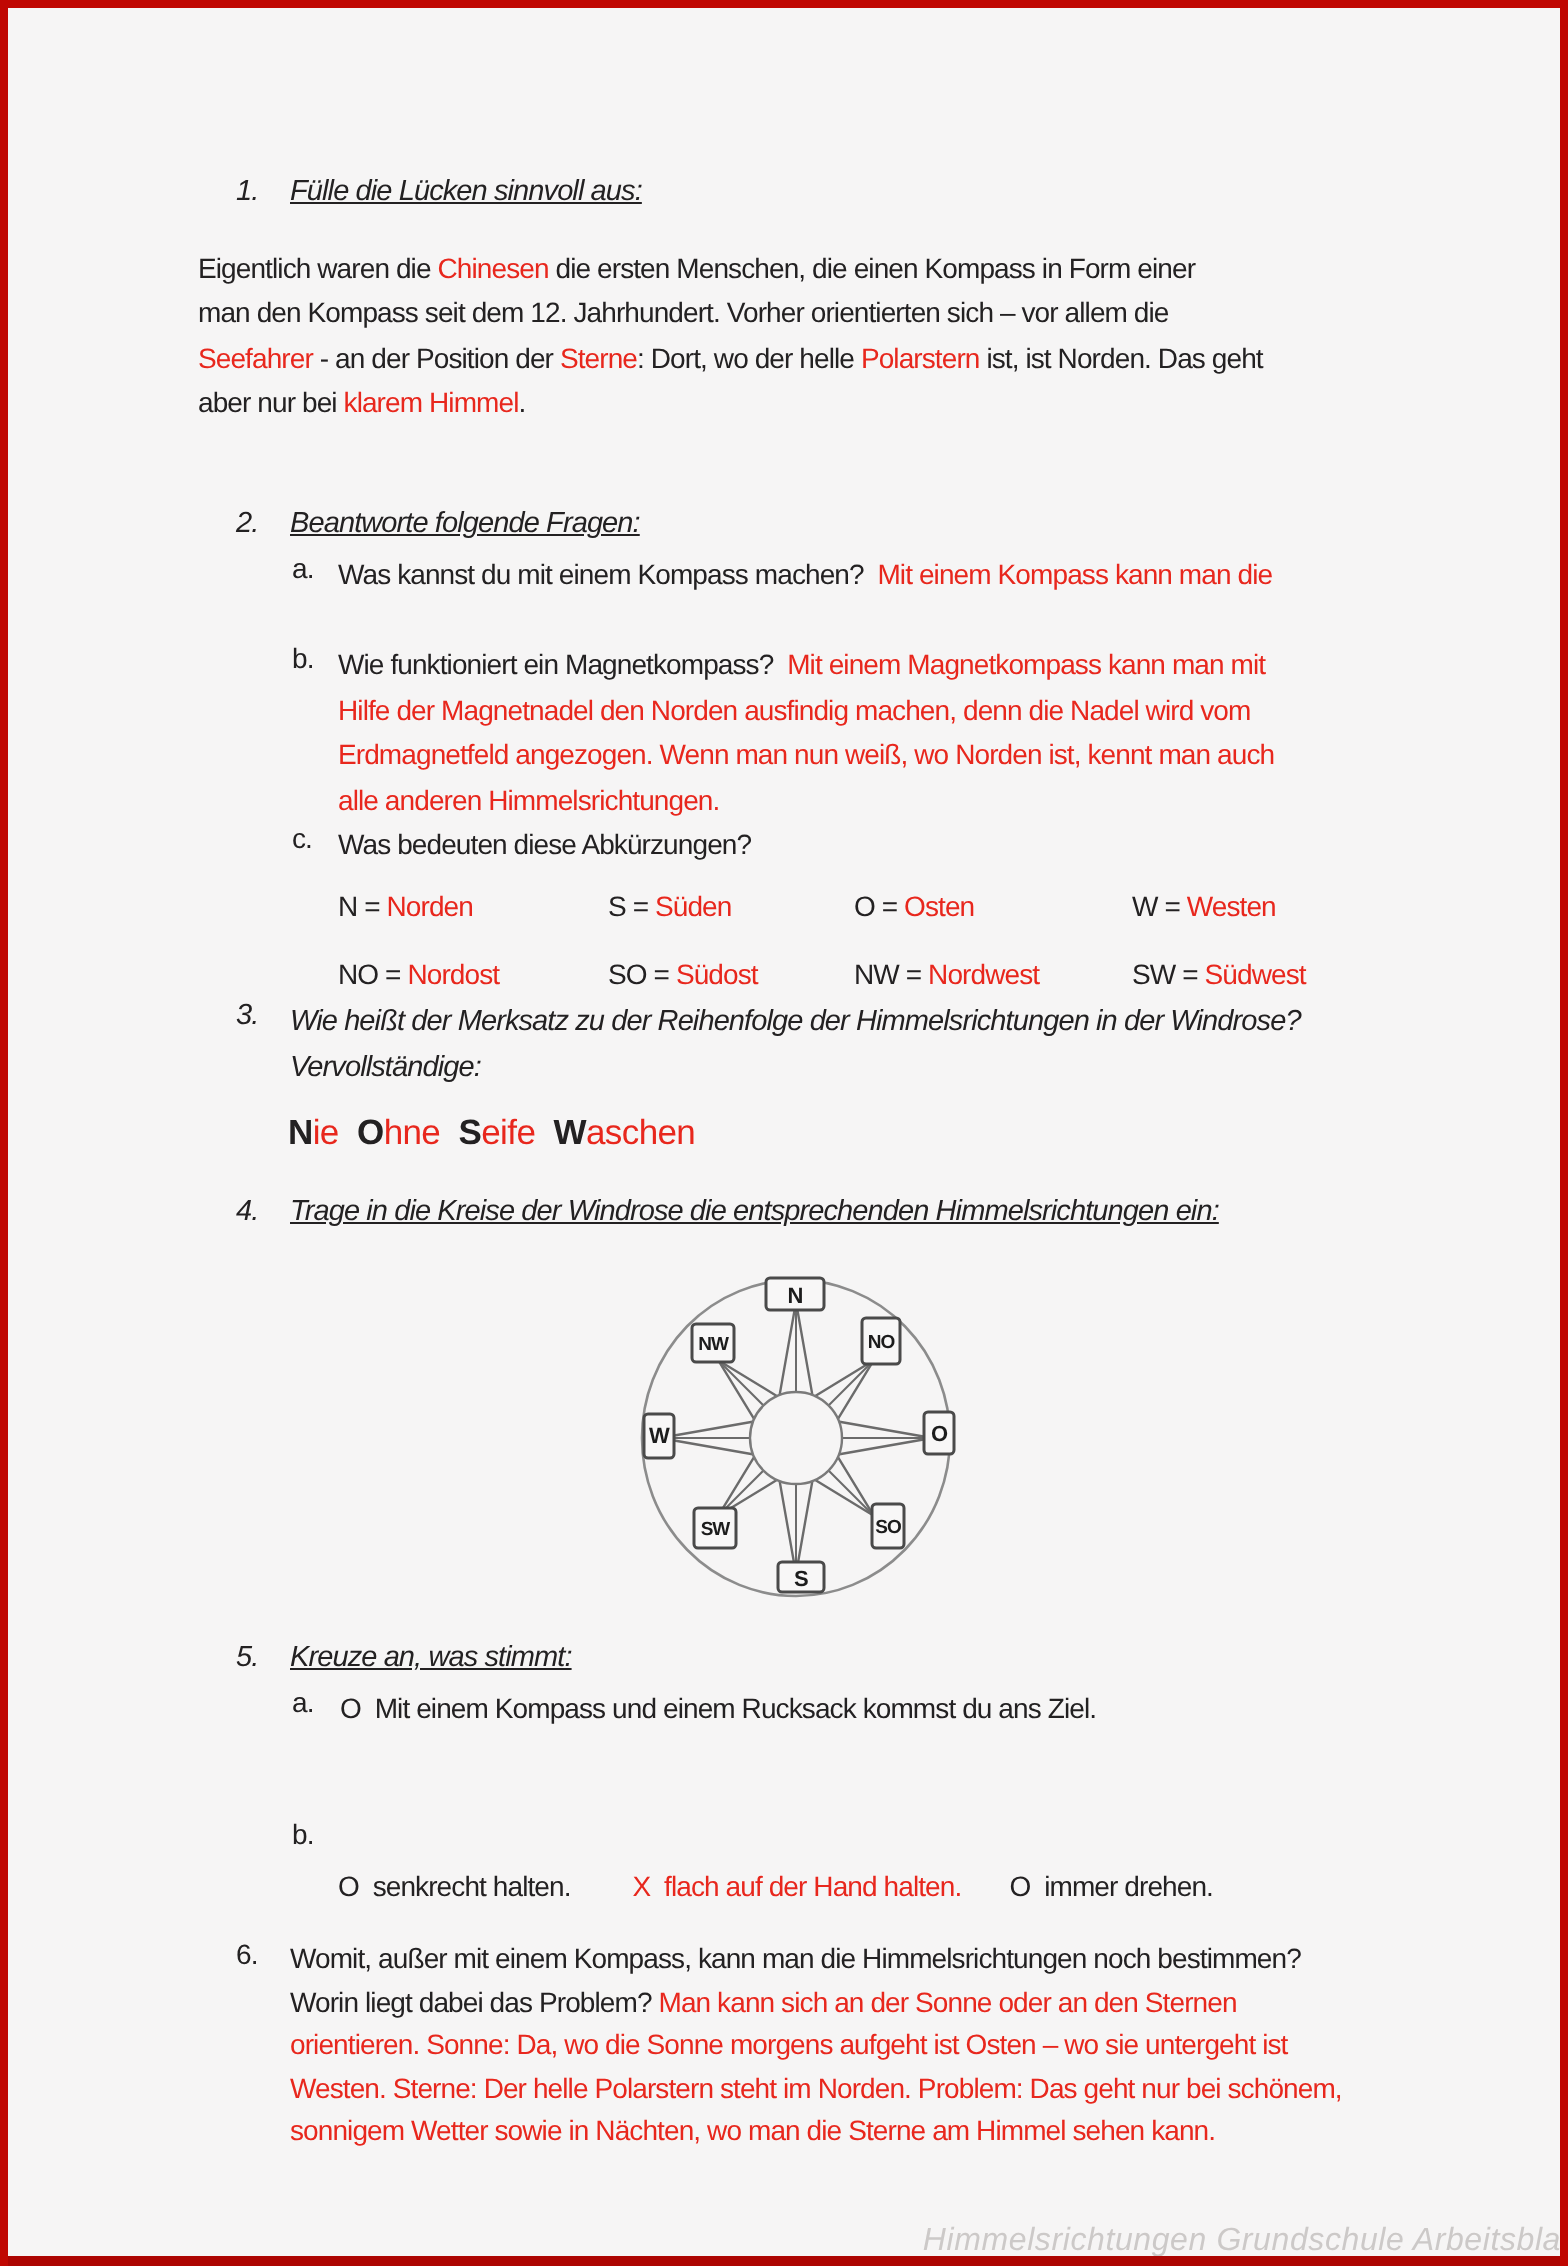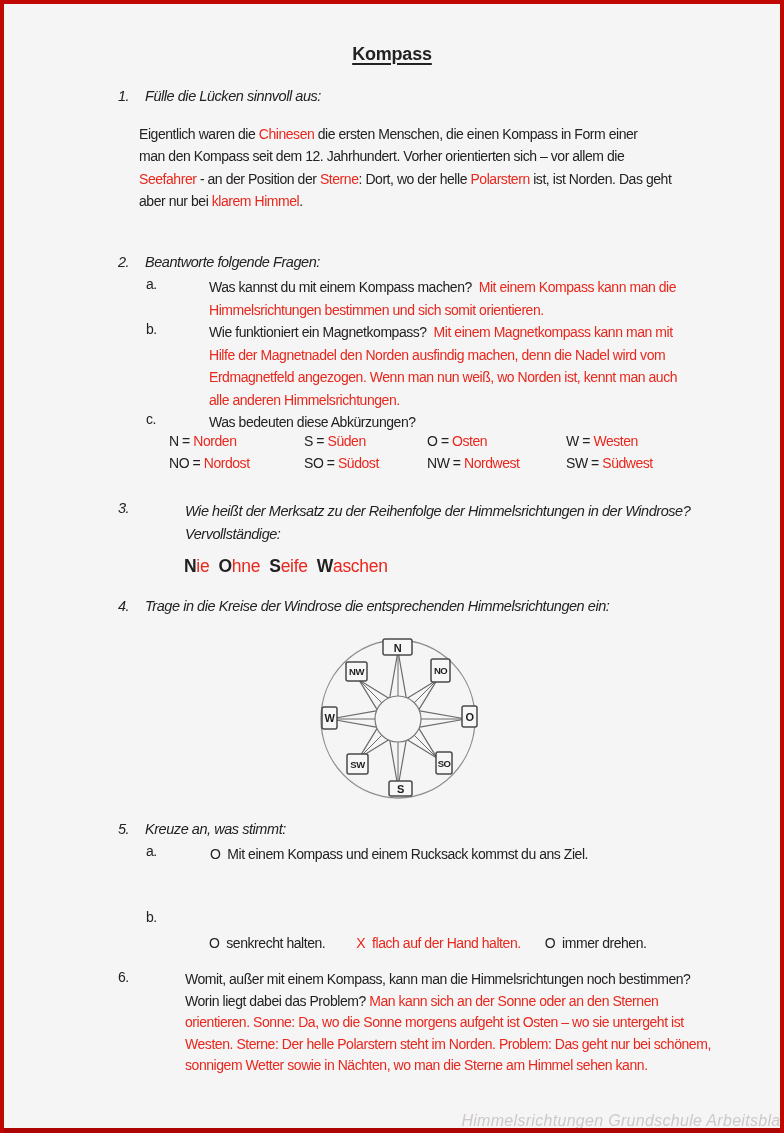--- a/index.html
+++ b/index.html
@@ -24,30 +24,30 @@
     overflow:hidden;
   }
   .bottombar{position:absolute;left:-4px;width:784px;bottom:0;height:5px;background:var(--bar-red);}
   .title{
     position:absolute;top:40px;left:0;width:100%;
     text-align:center;font-size:18px;font-weight:bold;letter-spacing:-0.2px;
   }
   .title span{text-decoration:underline;text-decoration-thickness:1.5px;text-underline-offset:3px;}
   .num{position:absolute;left:114px;white-space:nowrap;}
   .sublabel{position:absolute;left:142px;white-space:nowrap;}
-  .prompt{position:absolute;left:141px;white-space:nowrap;}
+  .prompt{position:absolute;left:141px;white-space:nowrap;text-decoration:underline;}
   .italic{font-style:italic;font-size:14.5px;}
   .rich{position:absolute;line-height:22.5px;}
-  .rich .line{white-space:nowrap;margin-left:40px;}
+  .rich .line{white-space:nowrap;}
   .seg-k{}
   .seg-r{color:var(--red);}
   .seg-b{font-weight:700;}
   .mnemonic{font-size:17.5px;letter-spacing:-0.3px;line-height:20px;}
   .abbr{position:absolute;left:165px;}
-  .abbr-row{height:22px;white-space:nowrap;}
+  .abbr-row{height:22px;white-space:nowrap;margin-top:12px;}
   .abbr-cell{display:inline-block;}
   .abbr-cell:nth-child(1){width:135px;}
   .abbr-cell:nth-child(2){width:123px;}
   .abbr-cell:nth-child(3){width:139px;}
   .compass{position:absolute;left:303px;top:628px;}
   .ring{fill:none;stroke:#8c8c8c;stroke-width:1.3;}
   .star{fill:var(--bg);stroke:#6b6b6b;stroke-width:1.2;stroke-linejoin:round;}
   .axis{stroke:#6b6b6b;stroke-width:1;}
   .hub{fill:var(--bg);stroke:#7a7a7a;stroke-width:1.2;}
   .cbox{fill:#f8f7f7;stroke:#4a4a4a;stroke-width:1.5;rx:2;}
@@ -57,40 +57,36 @@
   .watermark{
     position:absolute;top:1108px;right:-10px;white-space:nowrap;
     font-size:16px;font-style:italic;color:#ccc9c8;letter-spacing:0.3px;
   }
 </style>
 </head>
 <body>
 
 <div class="page">
 
-  <div class="title">
-    <span>Kompass</span>
-  </div>
 
   <span class="num italic" style="top:84px">1.</span>
   <span class="prompt italic" style="top:84px">Fülle die Lücken sinnvoll aus:</span>
   <div class="rich" style="left:95px;top:119px;line-height:22.4px">
       <div class="line"><span class="seg-k">Eigentlich waren die </span><span class="seg-r">Chinesen</span><span class="seg-k"> die ersten Menschen, die einen Kompass in Form einer</span></div>
       <div class="line"><span class="seg-k">man den Kompass seit dem 12. Jahrhundert. Vorher orientierten sich – vor allem die</span></div>
       <div class="line"><span class="seg-r">Seefahrer</span><span class="seg-k"> -  an der Position der </span><span class="seg-r">Sterne</span><span class="seg-k">: Dort, wo der helle </span><span class="seg-r">Polarstern</span><span class="seg-k"> ist, ist Norden. Das geht</span></div>
       <div class="line"><span class="seg-k">aber nur bei </span><span class="seg-r">klarem Himmel</span><span class="seg-k">.</span></div>
     </div>
 
   <span class="num italic" style="top:250px">2.</span>
   <span class="prompt italic" style="top:250px">Beantworte folgende Fragen:</span>
 
   <span class="sublabel" style="top:272px">a.</span>
   <div class="rich" style="left:165px;top:272px">
       <div class="line"><span class="seg-k">Was kannst du mit einem Kompass machen?&nbsp; </span><span class="seg-r">Mit einem Kompass kann man die</span></div>
-      <div class="line"><span class="seg-r">Himmelsrichtungen bestimmen und sich somit orientieren.</span></div>
     </div>
 
   <span class="sublabel" style="top:317px">b.</span>
   <div class="rich" style="left:165px;top:317px">
       <div class="line"><span class="seg-k">Wie funktioniert ein Magnetkompass?&nbsp; </span><span class="seg-r">Mit einem Magnetkompass kann man mit</span></div>
       <div class="line"><span class="seg-r">Hilfe der Magnetnadel den Norden ausfindig machen, denn die Nadel wird vom</span></div>
       <div class="line"><span class="seg-r">Erdmagnetfeld angezogen. Wenn man nun weiß, wo Norden ist, kennt man auch</span></div>
       <div class="line"><span class="seg-r">alle anderen Himmelsrichtungen.</span></div>
     </div>
 

